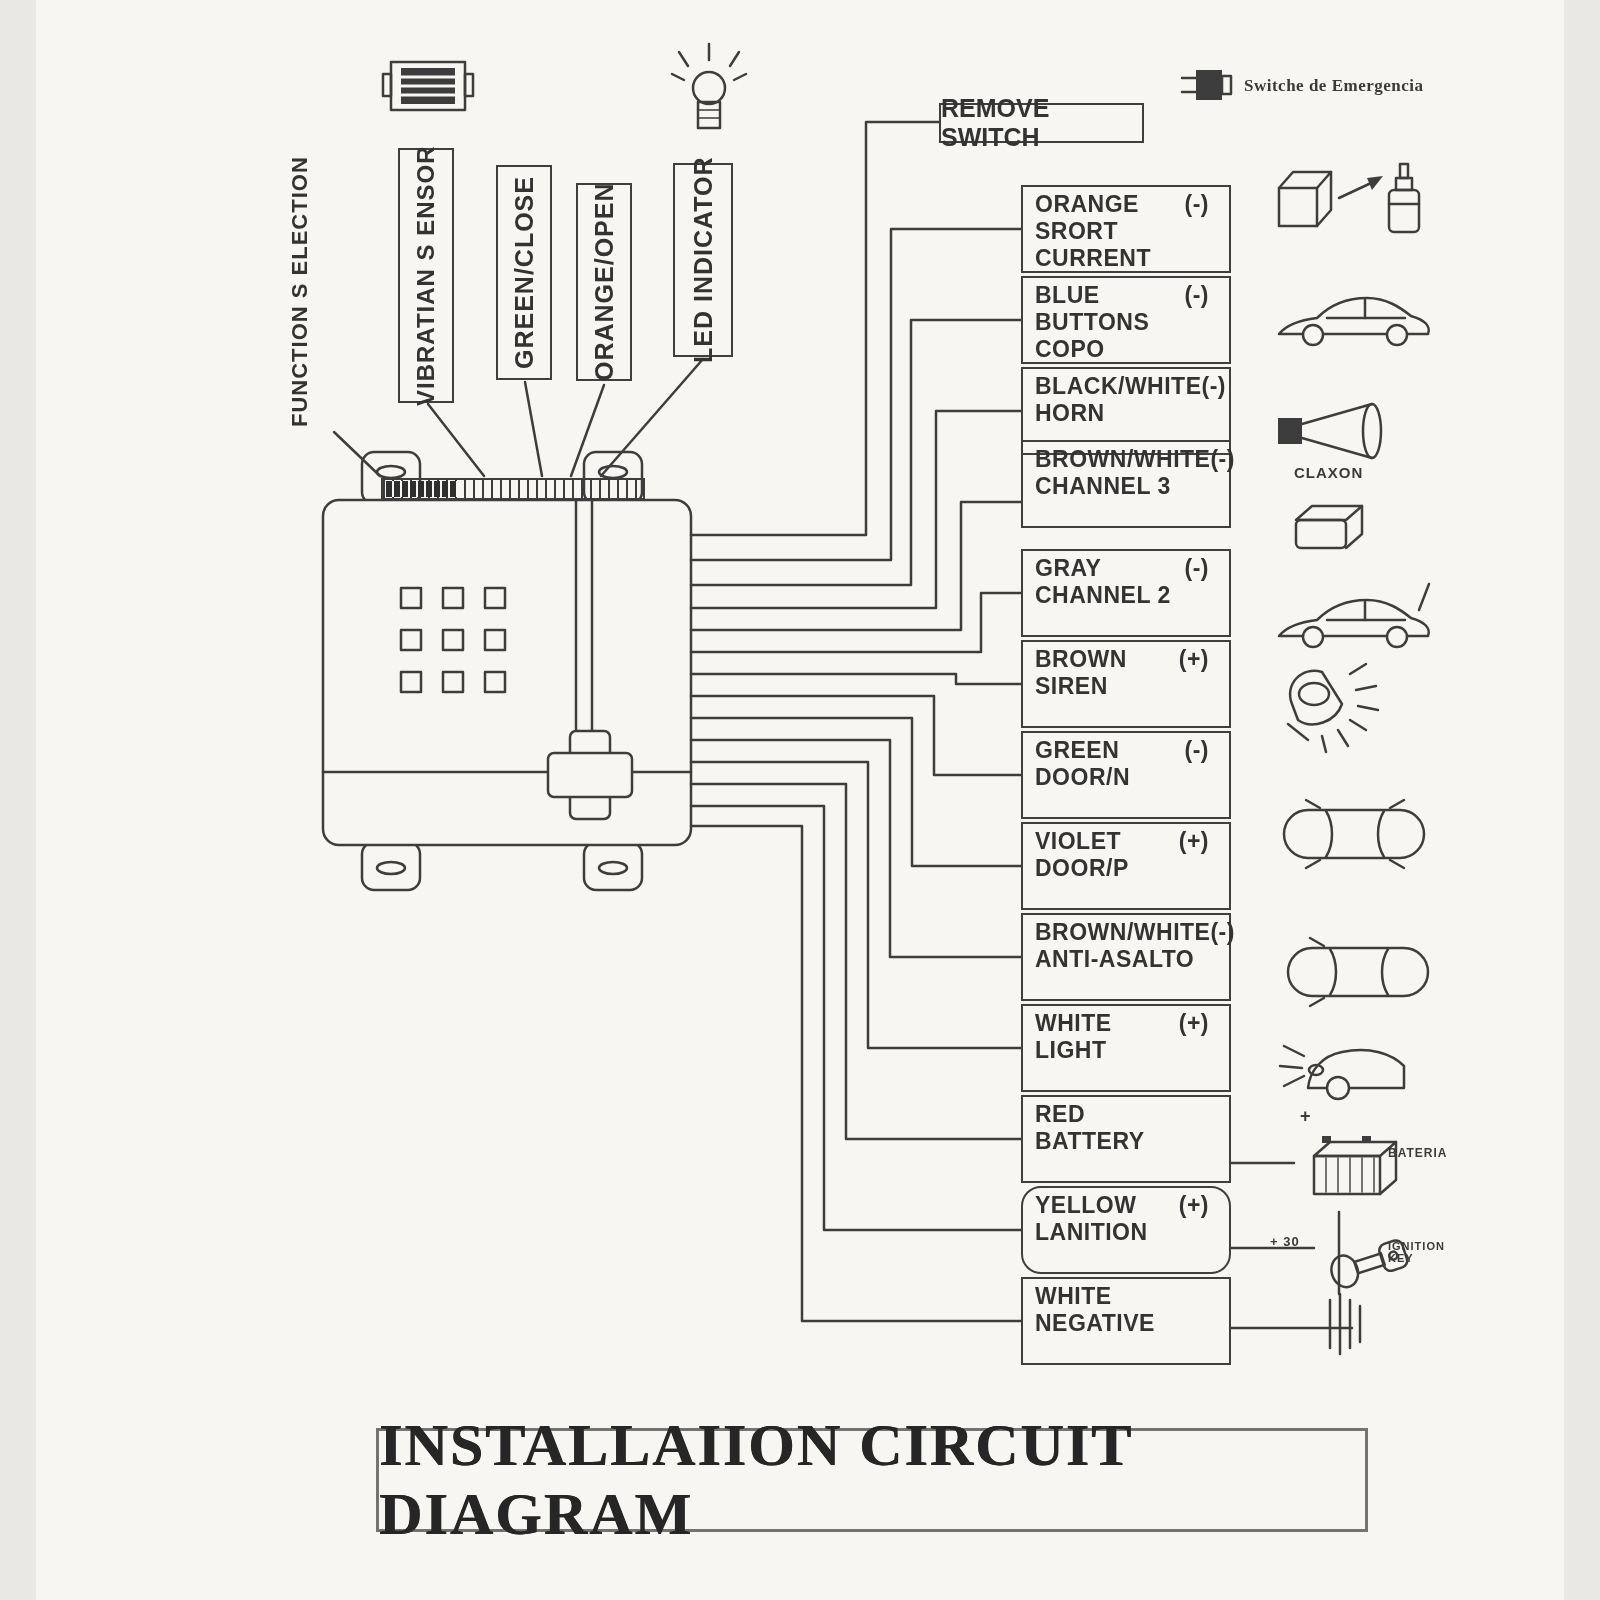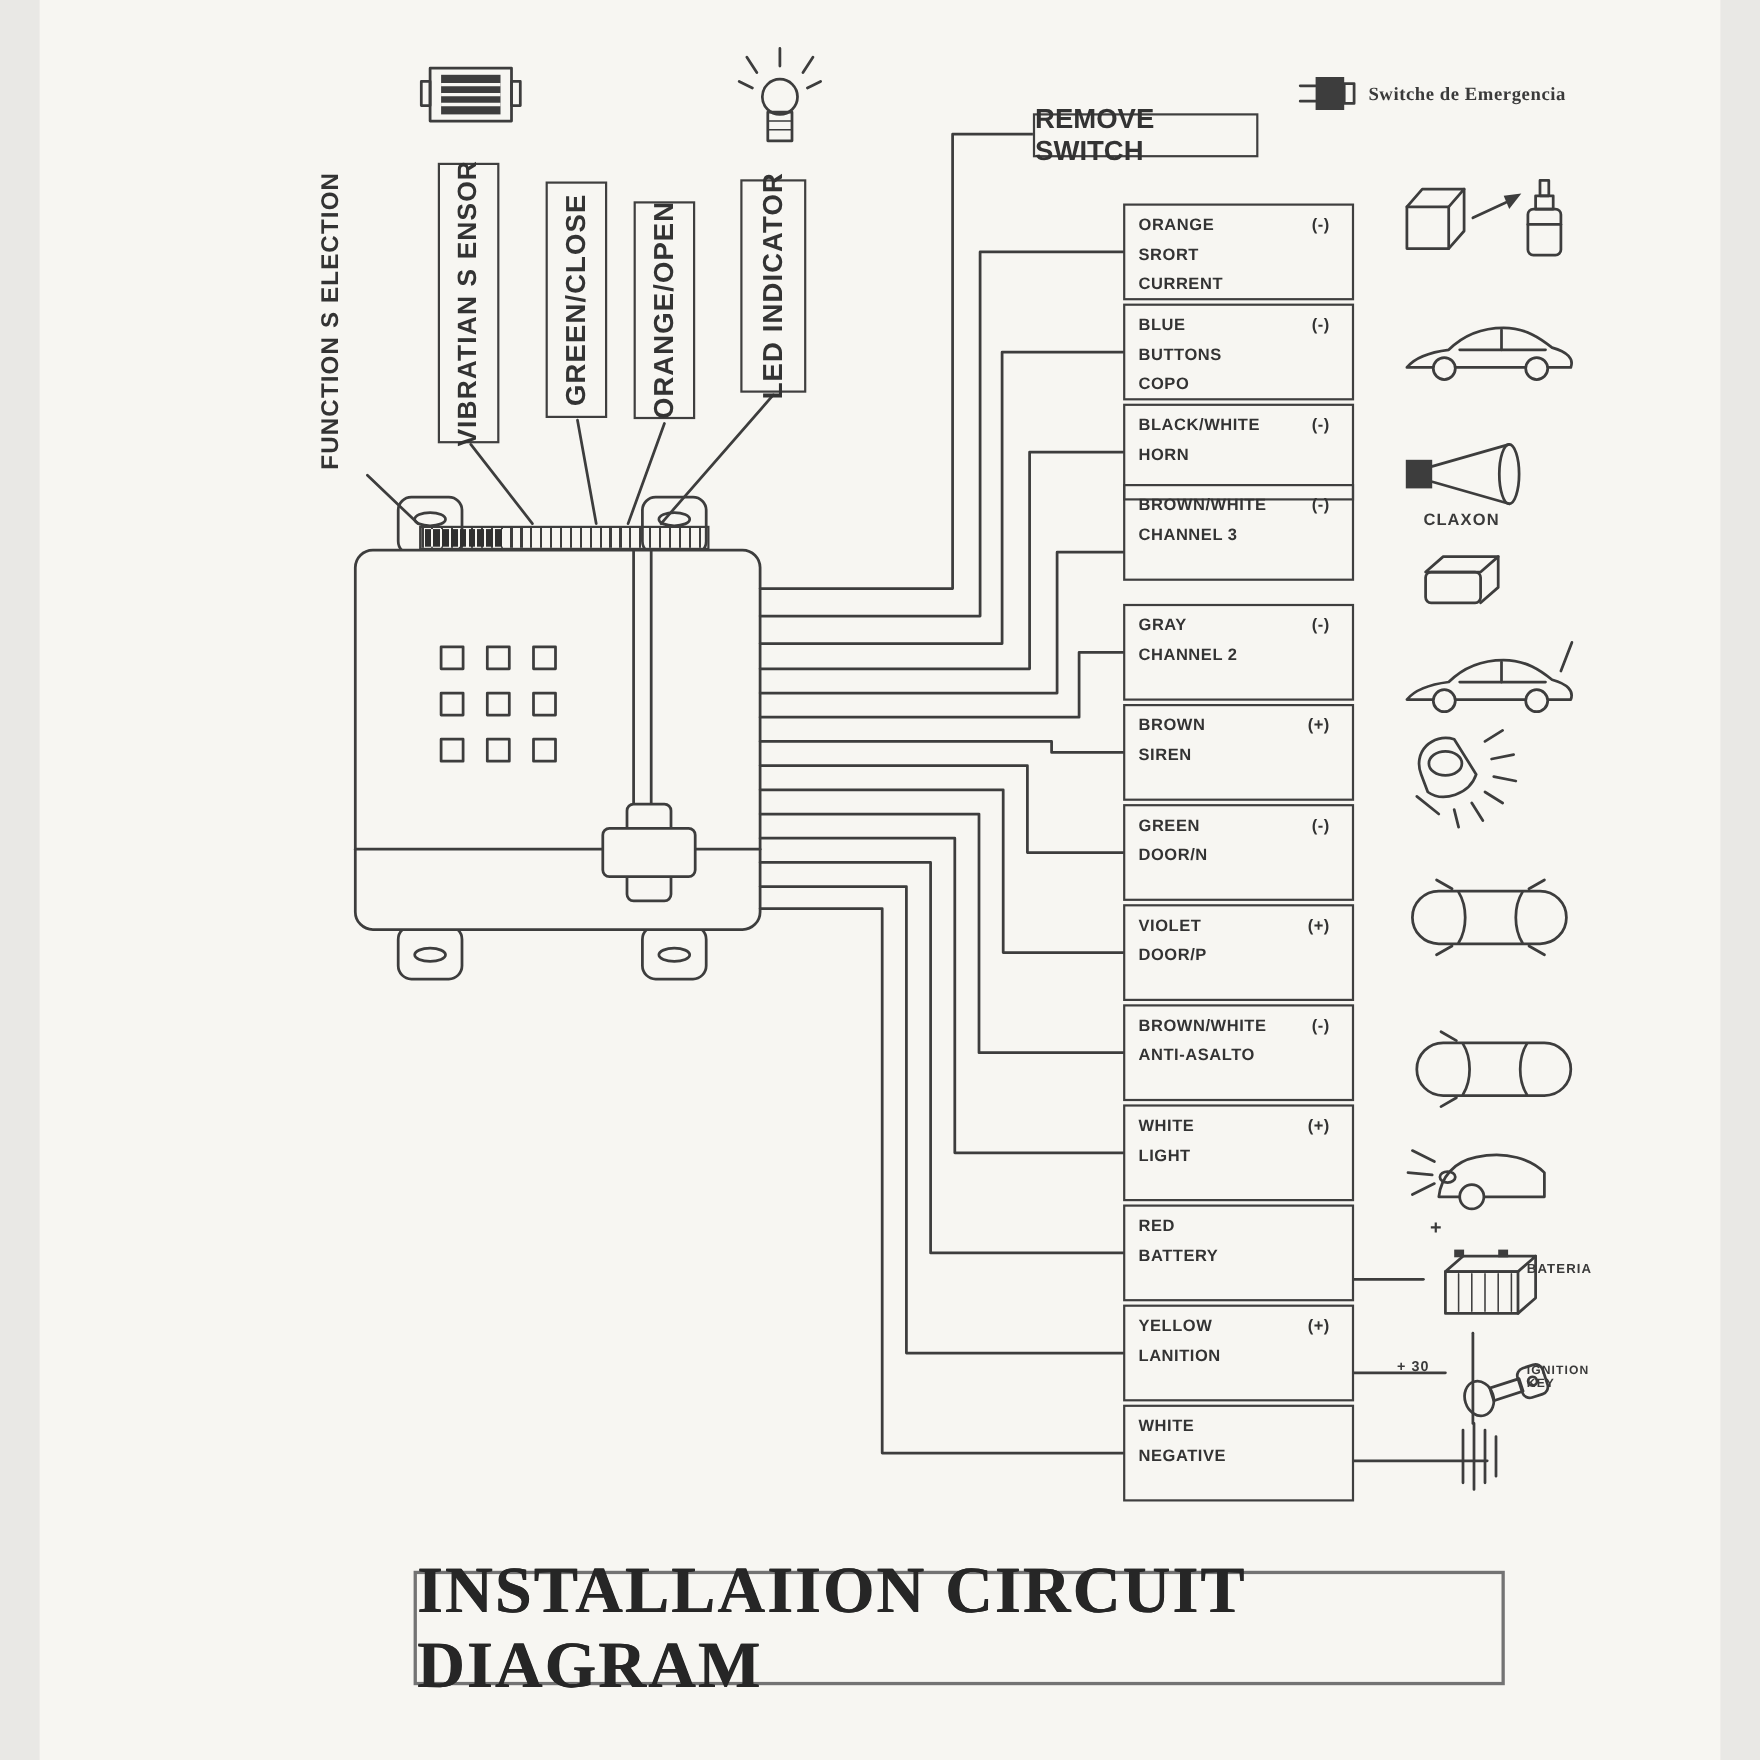--- a/index.html
+++ b/index.html
@@ -9,21 +9,21 @@
   svg.layer{position:absolute;left:0;top:0;width:1600px;height:1600px}
   svg .s{stroke:#3d3d3d;stroke-width:2.5;fill:none;stroke-linecap:round;stroke-linejoin:round}
   svg .s1{stroke:#3d3d3d;stroke-width:1.4;fill:none;stroke-linecap:round}
   svg .sf{stroke:#3d3d3d;stroke-width:2.5;fill:#f7f6f2;stroke-linejoin:round}
   svg .f{fill:#3d3d3d;stroke:none}
   .icon-svg{position:absolute;overflow:visible}
   .vlabel{position:absolute;writing-mode:vertical-rl;transform:rotate(180deg);display:flex;align-items:center;justify-content:center;font-weight:600;color:#333;letter-spacing:1px;white-space:nowrap}
   .vlabel.boxed{border:2.5px solid #3f3f3f}
   .wire-box{position:absolute;left:985px;width:210px;height:88px;border:2.5px solid #3f3f3f;padding:4px 8px 0 12px}
   .wire-head{display:flex;justify-content:space-between;align-items:baseline;padding-right:12px}
-  .wire-color,.wire-func,.wire-polarity{font-size:15px;font-weight:600;color:#333;line-height:27px;letter-spacing:0.5px}
+  .wire-color,.wire-func,.wire-polarity{font-size:23px;font-weight:600;color:#333;line-height:27px;letter-spacing:0.5px}
   .caption{position:absolute;font-weight:700;color:#3a3a3a;letter-spacing:1px}
   #remove-switch{position:absolute;left:903px;top:103px;width:205px;height:40px;border:2.5px solid #3f3f3f;display:flex;align-items:center;justify-content:center;font-size:25px;font-weight:600;color:#333;background:#f7f6f2}
   #connector-strip{position:absolute;left:345px;top:478px;width:264px;height:22px;border:2px solid #3d3d3d;background:repeating-linear-gradient(90deg,#3d3d3d 0 2px,transparent 2px 9px)}
   #connector-block{position:absolute;left:350px;top:481px;width:72px;height:16px;background:repeating-linear-gradient(90deg,#2f2f2f 0 6px,#f7f6f2 6px 8px)}
   #title-box{position:absolute;left:340px;top:1428px;width:992px;height:104px;border:3px solid #737373;display:flex;align-items:center;justify-content:center;background:#f7f6f2}
   #title-text{font-family:"Liberation Serif",serif;font-size:60px;font-weight:700;letter-spacing:2px;color:#262626;text-shadow:0.6px 0 0 #262626}
   #emergency-text{font-family:"Liberation Serif",serif;font-size:17px;font-weight:700;letter-spacing:0.5px}
 </style>
 </head>
 <body>
@@ -291,21 +291,21 @@
       </div>
       <div class="wire-func">LIGHT</div>
     </div>
     <div class="wire-box" style="top: 1095px;">
       <div class="wire-head">
         <span class="wire-color">RED</span>
         <span class="wire-polarity"></span>
       </div>
       <div class="wire-func">BATTERY</div>
     </div>
-    <div class="wire-box" style="top: 1186px;">
+    <div class="wire-box" style="top: 1186px; border-radius: 20px;">
       <div class="wire-head">
         <span class="wire-color">YELLOW</span>
         <span class="wire-polarity">(+)</span>
       </div>
       <div class="wire-func">LANITION</div>
     </div>
     <div class="wire-box" style="top: 1277px;">
       <div class="wire-head">
         <span class="wire-color">WHITE</span>
         <span class="wire-polarity"></span>

